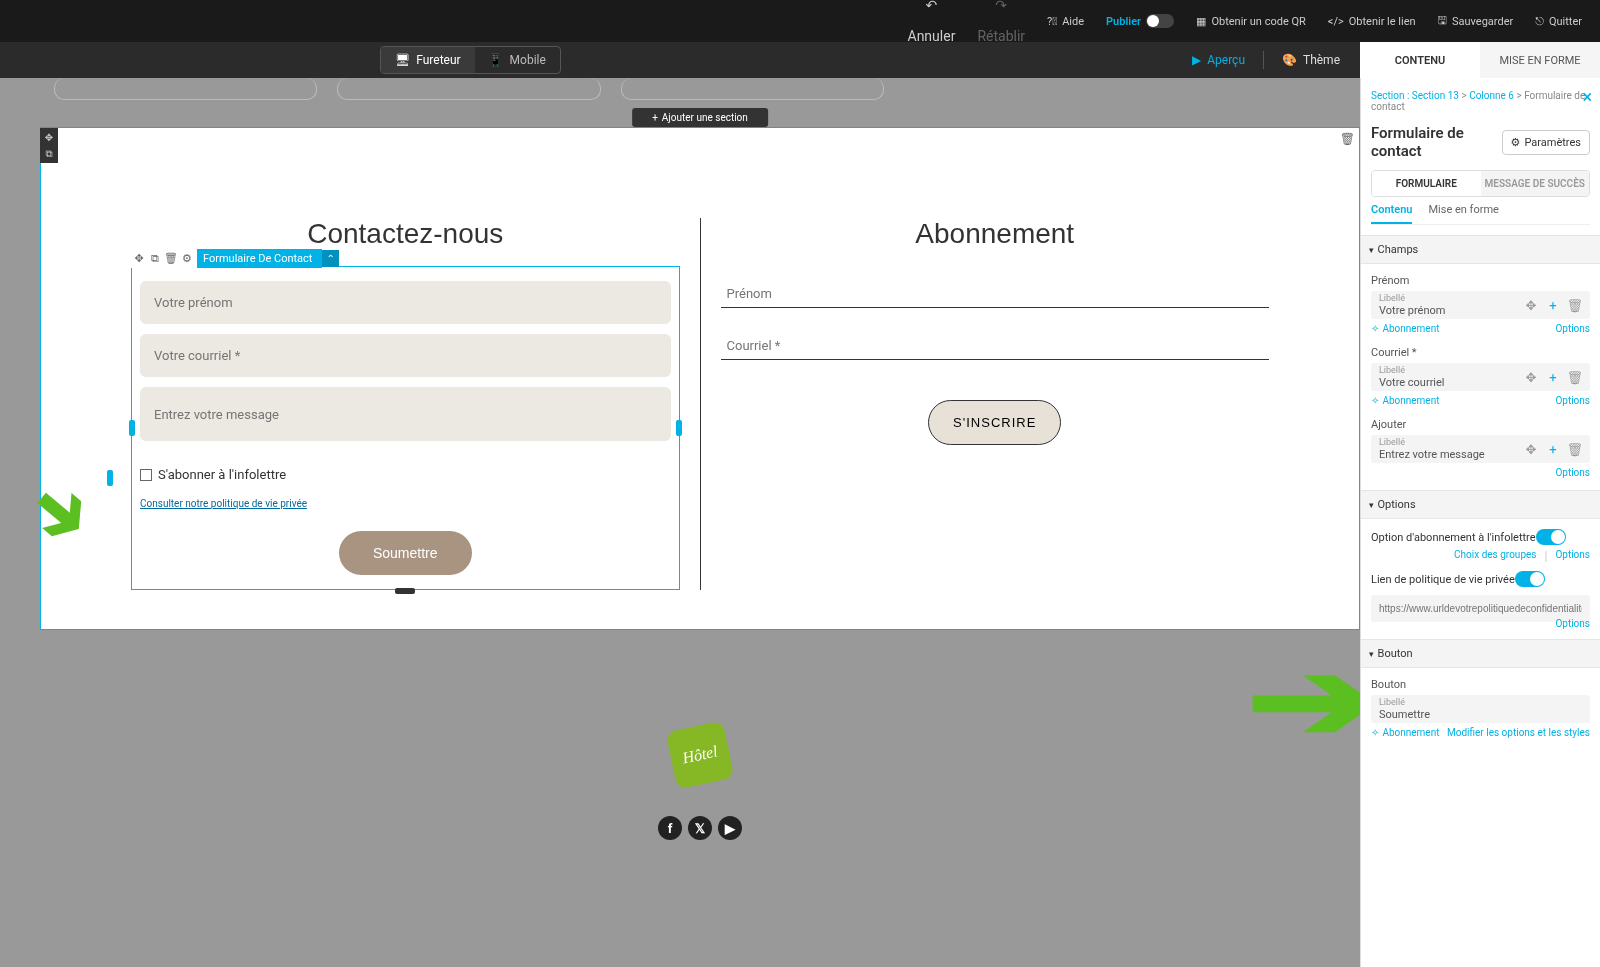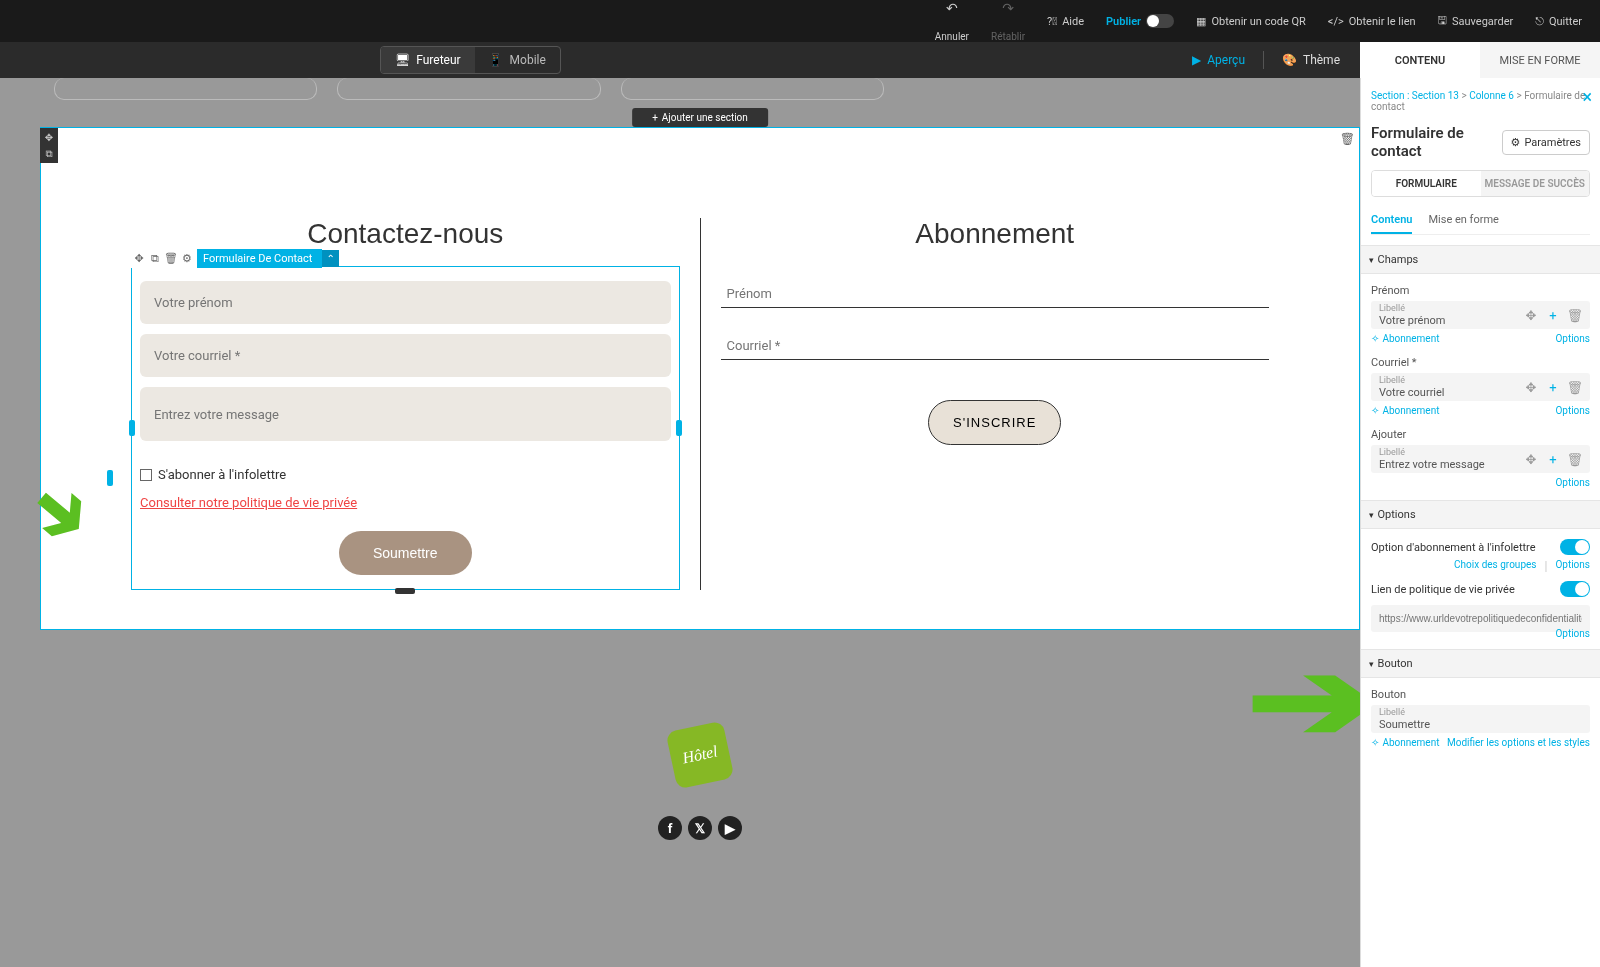--- a/index.html
+++ b/index.html
@@ -4,21 +4,21 @@
 <style>
 * { box-sizing: border-box; margin: 0; padding: 0; }
 body { font-family: -apple-system, "Segoe UI", Roboto, Arial, sans-serif; background: #999; overflow: hidden; }
 
 
 .topbar { background: #1a1a1a; height: 42px; display: flex; align-items: center; color: #ccc; font-size: 11px; }
 .topbar-left { flex: 1; }
 .topbar-actions { display: flex; align-items: center; gap: 2px; padding-right: 8px; }
 .tb-btn { display: flex; flex-direction: column; align-items: center; justify-content: center; padding: 4px 10px; cursor: pointer; min-width: 50px; }
 .tb-icon { width: 14px; height: 14px; display: inline-flex; align-items: center; justify-content: center; font-size: 14px; }
-.tb-label { font-size: 10px; margin-top: 16px; }
+.tb-label { font-size: 14px; margin-top: 16px; }
 .tb-btn.disabled { opacity: .4; }
 .tb-link { display: flex; align-items: center; gap: 5px; padding: 0 10px; font-size: 11px; cursor: pointer; }
 .publish { color: #00b2e5; font-weight: 600; }
 .toggle { width: 28px; height: 14px; background: #444; border-radius: 7px; position: relative; }
 .toggle::after { content:''; position:absolute; width:12px; height:12px; background:#fff; border-radius:50%; top:1px; left:1px; }
 
 
 .devicebar { background: #2b2b2b; height: 36px; display: flex; align-items: center; padding-left: 380px; color: #bbb; font-size: 12px; position: relative; }
 .dev-grp { display: flex; border: 1px solid #555; border-radius: 4px; overflow: hidden; }
 .dev-btn { display: flex; align-items: center; gap: 6px; padding: 6px 14px; cursor: pointer; font-size: 12px; }
@@ -57,21 +57,21 @@
 .form-selected { position:relative; border:1px solid #00b2e5; margin-top:6px; padding:14px 8px 8px; }
 .form-toolbar { position:absolute; top:-18px; left:-1px; display:flex; align-items:center; background:#fff; }
 .ft-ico { width:16px; height:16px; display:flex; align-items:center; justify-content:center; color:#666; font-size:11px; cursor:pointer; border:1px solid transparent; }
 .ft-label { background:#00b2e5; color:#fff; font-size:11px; padding:3px 10px 3px 6px; display:flex; align-items:center; gap:4px; margin-left:2px; }
 .ft-caret { background:#0091bf; padding:3px 4px; color:#fff; font-size:10px; }
 
 .finput { background:#ece8e2; border:none; border-radius:6px; padding:14px 14px; font-size:13px; color:#555; width:100%; margin-bottom:10px; font-family:inherit; }
 .finput.msg { height:54px; }
 .fcheck-row { display:flex; align-items:center; gap:6px; font-size:13px; color:#333; margin:16px 0 10px; }
 .fcheck { width:12px; height:12px; border:1px solid #666; background:#fff; }
-.flink { font-size:13px; text-decoration:underline; color:#ef4444; cursor:pointer; }
+.flink { font-size:10px; text-decoration:underline; color:#0369a1; cursor:pointer; }
 .fsubmit { display:block; margin:20px auto 6px; background:#a99381; color:#fff; border:none; border-radius:24px; padding:14px 34px; font-size:14px; cursor:pointer; }
 .resize-handle { position:absolute; bottom:-5px; left:50%; width:20px; height:6px; background:#333; border-radius:2px; transform:translateX(-50%); }
 .side-handle { position:absolute; top:50%; width:6px; height:16px; background:#00b2e5; border-radius:2px; transform:translateY(-50%); }
 .side-left { left:-3px; } .side-right { right:-3px; }
 
 .ninput { border:none; border-bottom:1px solid #333; padding:20px 6px 6px; font-size:13px; color:#555; width:100%; margin-bottom:10px; background:transparent; font-family:inherit; }
 .nbtn-out { display:block; margin:30px auto; background:#e8e1d7; border:1px solid #333; border-radius:24px; padding:14px 24px; font-size:13px; cursor:pointer; letter-spacing:1px; }
 
 .footer-area { position:absolute; top:553px; left:0; right:0; height:270px; background:#999; }
 .hotel-logo { position:absolute; top:95px; left:50%; transform:translateX(-50%) rotate(-12deg); width:58px; height:58px; background:#86b825; border-radius:10px; display:flex; align-items:center; justify-content:center; color:#fff; font-style:italic; font-size:16px; font-family:cursive; }
@@ -85,21 +85,21 @@
 
 
 .inspector { position:absolute; top:78px; right:0; bottom:0; width:240px; background:#fff; font-size:12px; color:#333; overflow-y:auto; border-left:1px solid #ddd; }
 .insp-inner { padding:10px 10px 40px; }
 .breadcrumb { font-size:10px; color:#888; padding:2px 0 8px; position:relative; }
 .breadcrumb a { color:#00b2e5; text-decoration:none; cursor:pointer; }
 .bc-close { position:absolute; right:-2px; top:-2px; color:#00b2e5; font-size:18px; cursor:pointer; }
 .insp-title-row { display:flex; align-items:center; justify-content:space-between; margin:4px 0 10px; }
 .insp-title { font-size:15px; font-weight:600; }
 .params-btn { border:1px solid #ccc; border-radius:4px; padding:5px 8px; font-size:11px; display:flex; align-items:center; gap:4px; cursor:pointer; }
-.pill-tabs { display:flex; border:1px solid #ddd; border-radius:4px; overflow:hidden; margin-bottom:10px; }
+.pill-tabs { display:flex; border:1px solid #ddd; border-radius:4px; overflow:hidden; }
 .pill-tab { flex:1; text-align:center; padding:7px 4px; font-size:10px; color:#999; cursor:pointer; font-weight:600; }
 .pill-tab.active { background:#fff; color:#333; }
 .pill-tab:not(.active){ background:#f4f4f4; }
 .mini-tabs { display:flex; gap:16px; font-size:11px; border-bottom:1px solid #eee; margin-bottom:4px; }
 .mini-tab { padding:6px 0; cursor:pointer; color:#666; }
 .mini-tab.active { color:#00b2e5; border-bottom:2px solid #00b2e5; font-weight:600; }
 
 .acc-head { background:#f4f4f4; padding:7px 8px; font-size:11px; color:#333; margin:10px -10px 10px; border-top:1px solid #e5e5e5; border-bottom:1px solid #e5e5e5; }
 .acc-head::before { content:'▾'; margin-right:4px; font-size:9px; }
 
@@ -109,21 +109,21 @@
 .libelle-inner { flex:1; }
 .libelle-small { font-size:9px; color:#999; display:block; }
 .libelle-val { font-size:11px; color:#555; }
 .lb-actions { display:flex; }
 .lb-ico { width:22px; height:22px; display:flex; align-items:center; justify-content:center; color:#999; font-size:13px; cursor:pointer; }
 .lb-ico.plus { color:#00b2e5; }
 .field-footer { display:flex; justify-content:space-between; align-items:center; margin-top:4px; }
 .abon-link { color:#00b2e5; font-size:10px; display:flex; align-items:center; gap:3px; cursor:pointer; }
 .opt-link { color:#00b2e5; font-size:10px; cursor:pointer; }
 
-.opt-row { display:flex; justify-content:space-between; align-items:center; margin:8px 0; }
+.opt-row { display:flex; justify-content:flex-start; align-items:center; margin:8px 0; }
 .opt-row-label { font-size:11px; }
 .switch { width:30px; height:16px; background:#00b2e5; border-radius:8px; position:relative; cursor:pointer; }
 .switch::after { content:''; position:absolute; right:1px; top:1px; width:14px; height:14px; background:#fff; border-radius:50%; }
 .opt-links-row { display:flex; justify-content:flex-end; gap:8px; margin-top:-4px; margin-bottom:6px; }
 .url-input { width:100%; background:#f4f4f4; border:none; border-radius:3px; padding:8px; font-size:10px; color:#888; }
 </style>
 </head>
 <body>
 
 <div class="topbar">

